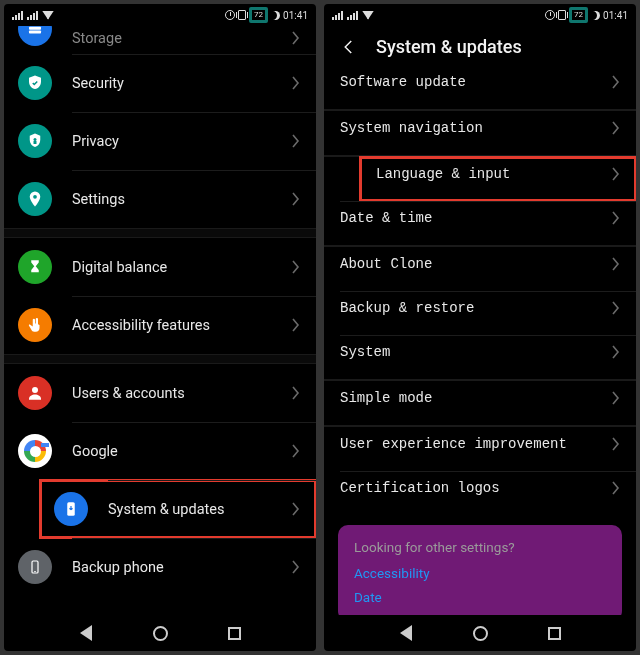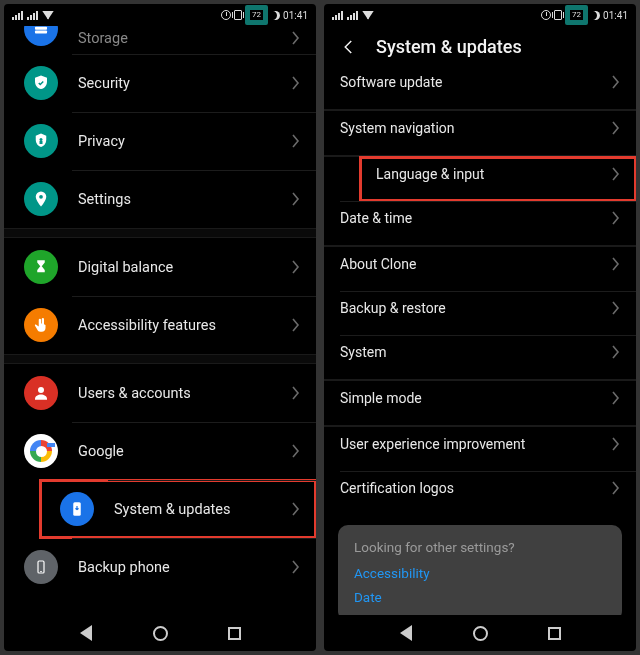--- a/index.html
+++ b/index.html
@@ -37,21 +37,21 @@
   .sig i { width:2px; background:#ddd; display:inline-block; }
   .sig i:nth-child(1){height:3px} .sig i:nth-child(2){height:5px}
   .sig i:nth-child(3){height:7px} .sig i:nth-child(4){height:9px}
   .wifi {
     width:12px;height:9px;
     background:
       radial-gradient(circle at 50% 100%, #ddd 2px, transparent 2px),
       conic-gradient(from -45deg at 50% 100%, #ddd 0 90deg, transparent 90deg);
     clip-path: polygon(0 0,100% 0,50% 100%);
   }
-  .batt { border:5px solid #0f766e; border-radius:2px; padding:0 2px; font-size:8px; line-height:10px; }
+  .batt { border:3px solid #0f766e; border-radius:2px; padding:0 2px; font-size:8px; line-height:10px; }
   .alarm { width:10px;height:10px;border:1px solid #ddd;border-radius:50%; position:relative;}
   .alarm::after{content:"";position:absolute;left:4px;top:1px;width:1px;height:4px;background:#ddd;}
   .vib { width:8px;height:10px;border:1px solid #ddd;border-radius:1px;position:relative;}
   .vib::before,.vib::after{content:"";position:absolute;width:1px;height:6px;background:#ddd;top:1px;}
   .vib::before{left:-3px} .vib::after{right:-3px}
   .moon{width:9px;height:9px;border-radius:50%;box-shadow:inset -3px 0 0 #ddd;}
 
   .header {
     padding: 10px 16px 8px;
     display: flex;
@@ -75,21 +75,21 @@
   }
   .group-gap { height: 10px; background:#0a0a0a; border-top:1px solid #1a1a1a; border-bottom:1px solid #1a1a1a; }
 
   .row {
     display: flex;
     align-items: center;
     padding: 12px 16px 12px 16px;
     min-height: 52px;
     position: relative;
   }
-  .left .row { padding-left: 20px; }
+  .left .row { padding-left: 14px; }
   .row + .row::before {
     content:"";
     position:absolute; left:68px; right:0; top:0;
     height:1px; background:#1c1c1c;
   }
   .right .row + .row::before { left:16px; }
 
   .iconwrap {
     width: 34px; height: 34px; border-radius: 50%;
     display:flex; align-items:center; justify-content:center;
@@ -129,29 +129,29 @@
     display:flex; align-items:center; justify-content:center; gap:56px;
     color:#ccc;
   }
   .navbtn { width:18px; height:18px; display:flex; align-items:center; justify-content:center; }
   .nav-tri { width:0;height:0;border-top:8px solid transparent;border-bottom:8px solid transparent;border-right:12px solid #ccc;}
   .nav-circ { width:15px;height:15px;border:2px solid #ccc;border-radius:50%;}
   .nav-sq { width:13px;height:13px;border:2px solid #ccc;}
 
   .hint-card {
     margin: 10px 14px 0;
-    background:#404040;
+    background:#701a75;
     border-radius:10px;
     padding:14px 16px 8px;
   }
   .hint-title { color:#9a9a9a; font-size:13.5px; margin-bottom:10px;}
   .hint-link { color:#2196f3; font-size:13.5px; margin-bottom:8px; display:block;}
 
   
-  .right .row { min-height:44px; padding-top:11px; padding-bottom:21px;}
+  .right .row { min-height:44px; padding-top:11px; padding-bottom:21px;font-family:Liberation Mono, monospace;}
   .right .label { font-size:14px; }
 
   .g-ring {
     width:22px;height:22px;border-radius:50%;
     background: conic-gradient(#ea4335 0 90deg,#fbbc05 90deg 180deg,#34a853 180deg 270deg,#4285f4 270deg 360deg);
     display:flex;align-items:center;justify-content:center;
   }
   .g-ring::after{content:"";width:11px;height:11px;background:#fff;border-radius:50%;}
   .g-notch{position:absolute;right:3px;top:9px;width:8px;height:4px;background:#4285f4;}
 </style>

